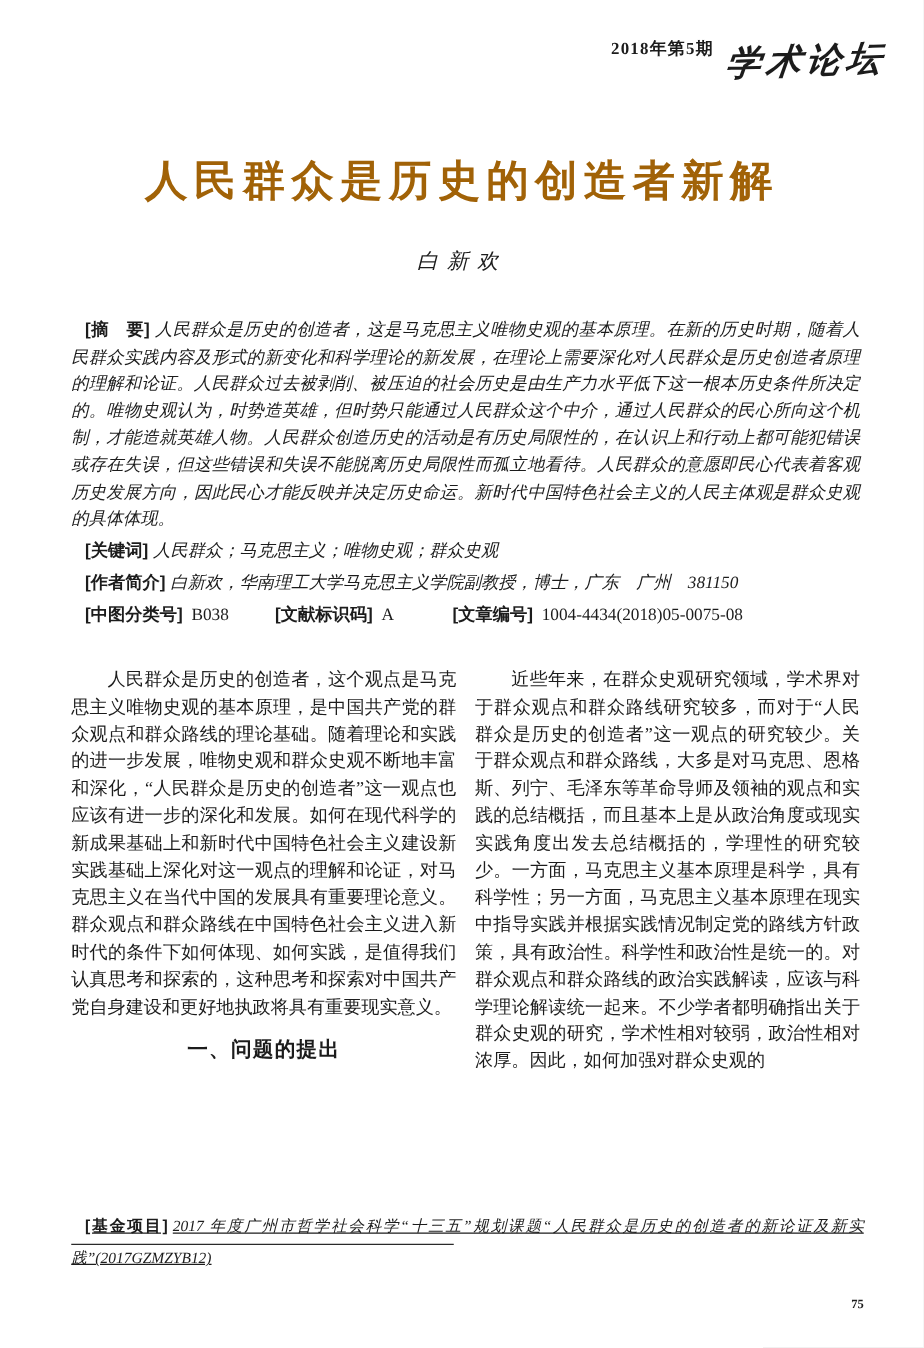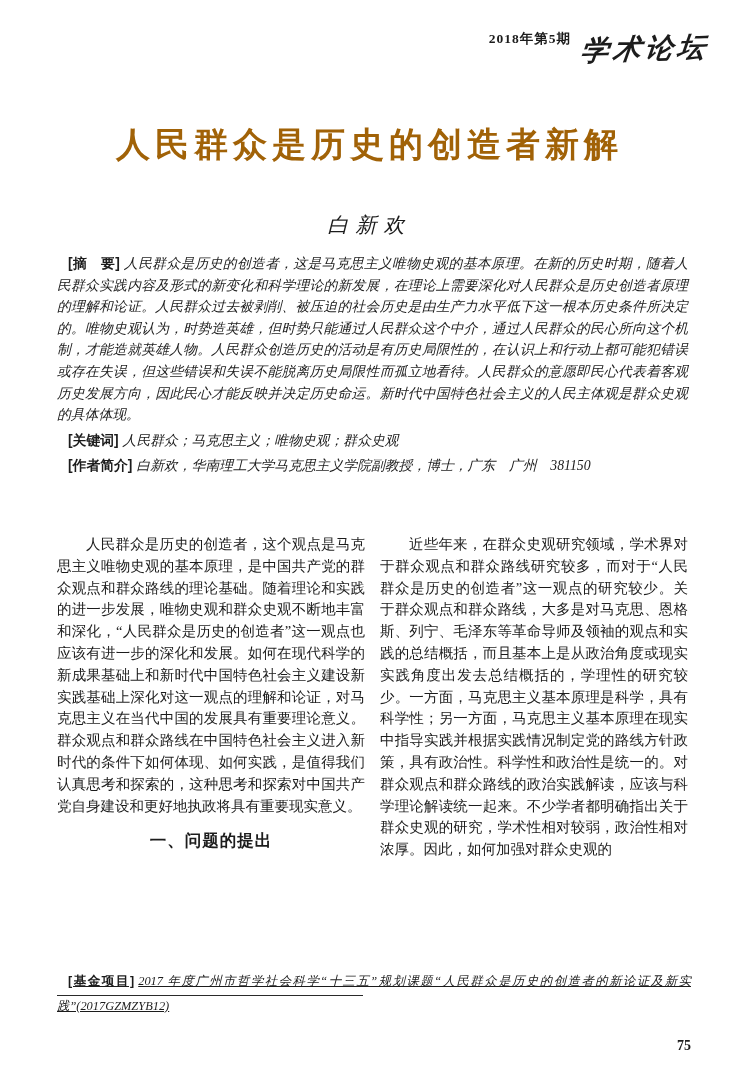--- a/index.html
+++ b/index.html
@@ -46,25 +46,25 @@
     width: 100%;
     text-align: center;
     font-family: "Liberation Sans", sans-serif;
     font-weight: 700;
     font-size: 34px;
     letter-spacing: 5px;
     color: #a16207;
   }
   .article-author {
     position: absolute;
-    top: 211px;
+    top: 197px;
     left: 0;
     width: 100%;
     text-align: center;
-    font-size: 21px;
+    font-size: 17px;
     letter-spacing: 7px;
     font-style: italic;
   }
 
   
   .front-matter {
     position: absolute;
     top: 253px;
     left: 57px;
     width: 631px;
@@ -136,21 +136,21 @@
     text-align: justify;
     text-decoration: underline;
   }
   .footnote .first-indent { text-indent: 11px; }
   .footnote .fm-label { font-size: 12.6px; }
 
   .page-number {
     position: absolute;
     top: 1038px;
     right: 48px;
-    font-size: 14px;
+    font-size: 10px;
     font-weight: bold;
     font-family: "Liberation Serif", serif;
   }
 </style>
 </head>
 <body>
 
 <div class="page">
 
   <div class="journal-header">
@@ -158,20 +158,25 @@
     <span class="journal-logo">学术论坛</span>
   </div>
 
   <h1 class="article-title">人民群众是历史的创造者新解</h1>
   <div class="article-author">白新欢</div>
 
   <div class="front-matter">
     <p><span class="fm-label">[摘　要]</span><span class="fm-text">人民群众是历史的创造者，这是马克思主义唯物史观的基本原理。在新的历史时期，随着人民群众实践内容及形式的新变化和科学理论的新发展，在理论上需要深化对人民群众是历史创造者原理的理解和论证。人民群众过去被剥削、被压迫的社会历史是由生产力水平低下这一根本历史条件所决定的。唯物史观认为，时势造英雄，但时势只能通过人民群众这个中介，通过人民群众的民心所向这个机制，才能造就英雄人物。人民群众创造历史的活动是有历史局限性的，在认识上和行动上都可能犯错误或存在失误，但这些错误和失误不能脱离历史局限性而孤立地看待。人民群众的意愿即民心代表着客观历史发展方向，因此民心才能反映并决定历史命运。新时代中国特色社会主义的人民主体观是群众史观的具体体现。</span></p>
     <p class="fm-line"><span class="fm-label">[关键词]</span><span class="fm-text">人民群众；马克思主义；唯物史观；群众史观</span></p>
     <p class="fm-line"><span class="fm-label">[作者简介]</span><span class="fm-text">白新欢，华南理工大学马克思主义学院副教授，博士，广东　广州　381150</span></p>
+    <div class="classification-row">
+      <span class="group1"><span class="fm-label">[中图分类号]</span><span class="fm-value">B038</span></span>
+      <span class="group2"><span class="fm-label">[文献标识码]</span><span class="fm-value">A</span></span>
+      <span class="group3"><span class="fm-label">[文章编号]</span><span class="fm-value">1004-4434(2018)05-0075-08</span></span>
+    </div>
   </div>
 
   <div class="columns">
     <div class="col">
       <p class="indent">人民群众是历史的创造者，这个观点是马克思主义唯物史观的基本原理，是中国共产党的群众观点和群众路线的理论基础。随着理论和实践的进一步发展，唯物史观和群众史观不断地丰富和深化，“人民群众是历史的创造者”这一观点也应该有进一步的深化和发展。如何在现代科学的新成果基础上和新时代中国特色社会主义建设新实践基础上深化对这一观点的理解和论证，对马克思主义在当代中国的发展具有重要理论意义。群众观点和群众路线在中国特色社会主义进入新时代的条件下如何体现、如何实践，是值得我们认真思考和探索的，这种思考和探索对中国共产党自身建设和更好地执政将具有重要现实意义。</p>
       <h3 class="section-heading">一、问题的提出</h3>
     </div>
     <div class="col">
       <p class="indent">近些年来，在群众史观研究领域，学术界对于群众观点和群众路线研究较多，而对于“人民群众是历史的创造者”这一观点的研究较少。关于群众观点和群众路线，大多是对马克思、恩格斯、列宁、毛泽东等革命导师及领袖的观点和实践的总结概括，而且基本上是从政治角度或现实实践角度出发去总结概括的，学理性的研究较少。一方面，马克思主义基本原理是科学，具有科学性；另一方面，马克思主义基本原理在现实中指导实践并根据实践情况制定党的路线方针政策，具有政治性。科学性和政治性是统一的。对群众观点和群众路线的政治实践解读，应该与科学理论解读统一起来。不少学者都明确指出关于群众史观的研究，学术性相对较弱，政治性相对浓厚。因此，如何加强对群众史观的</p>
     </div>

